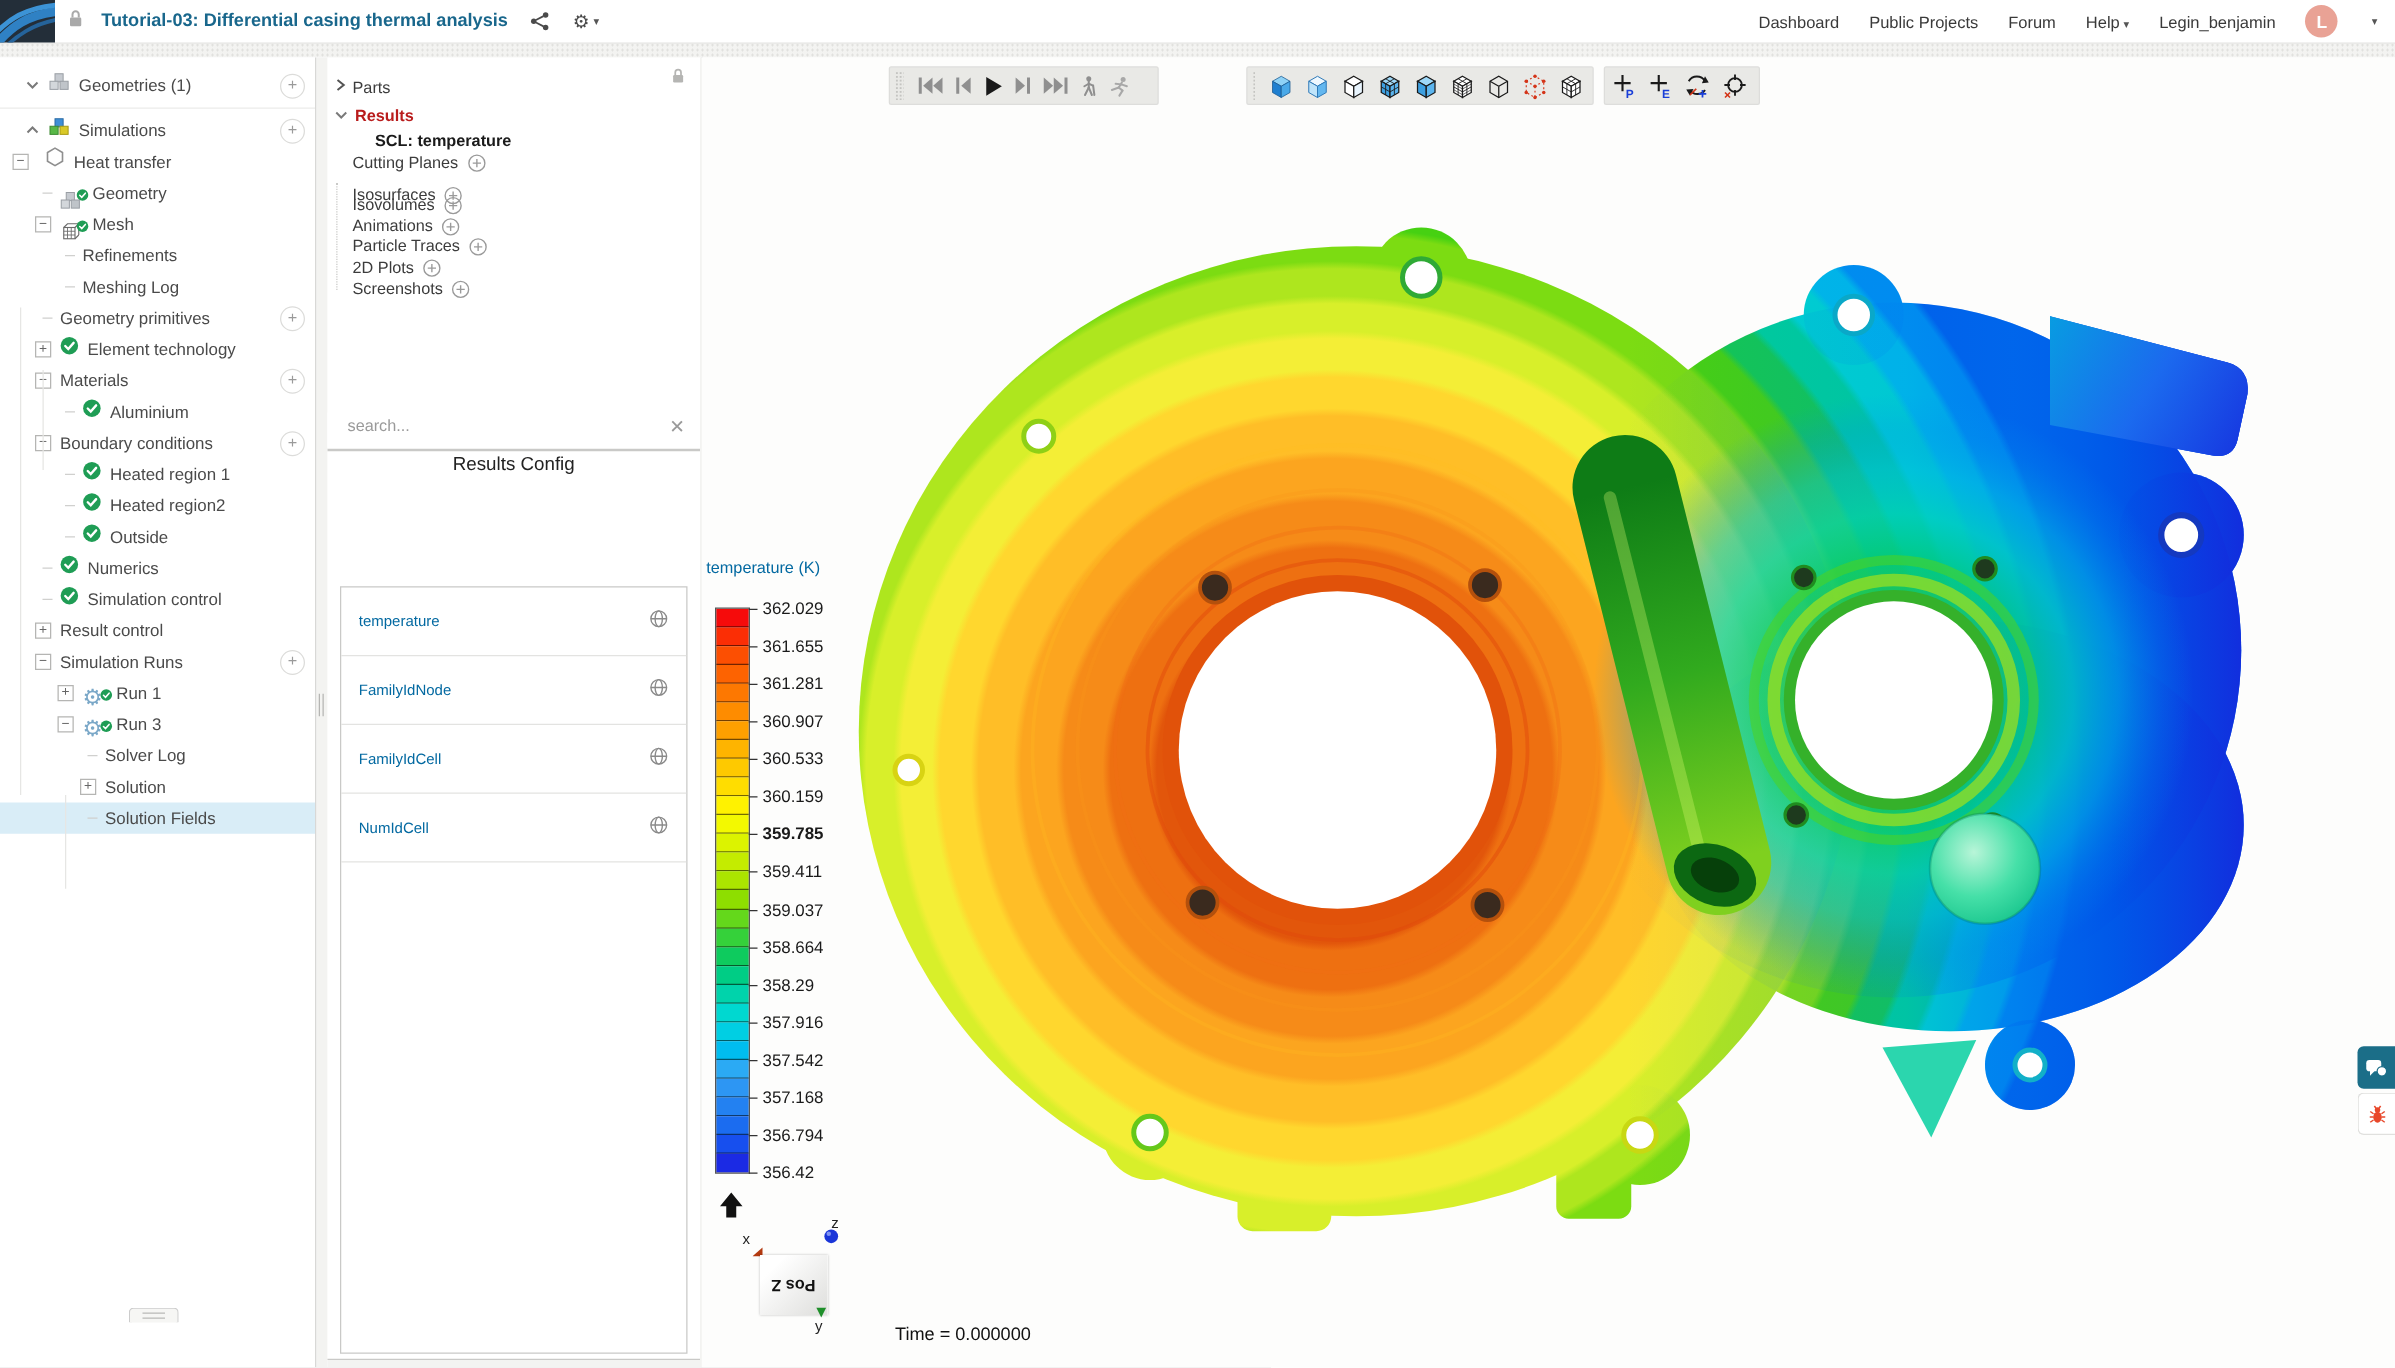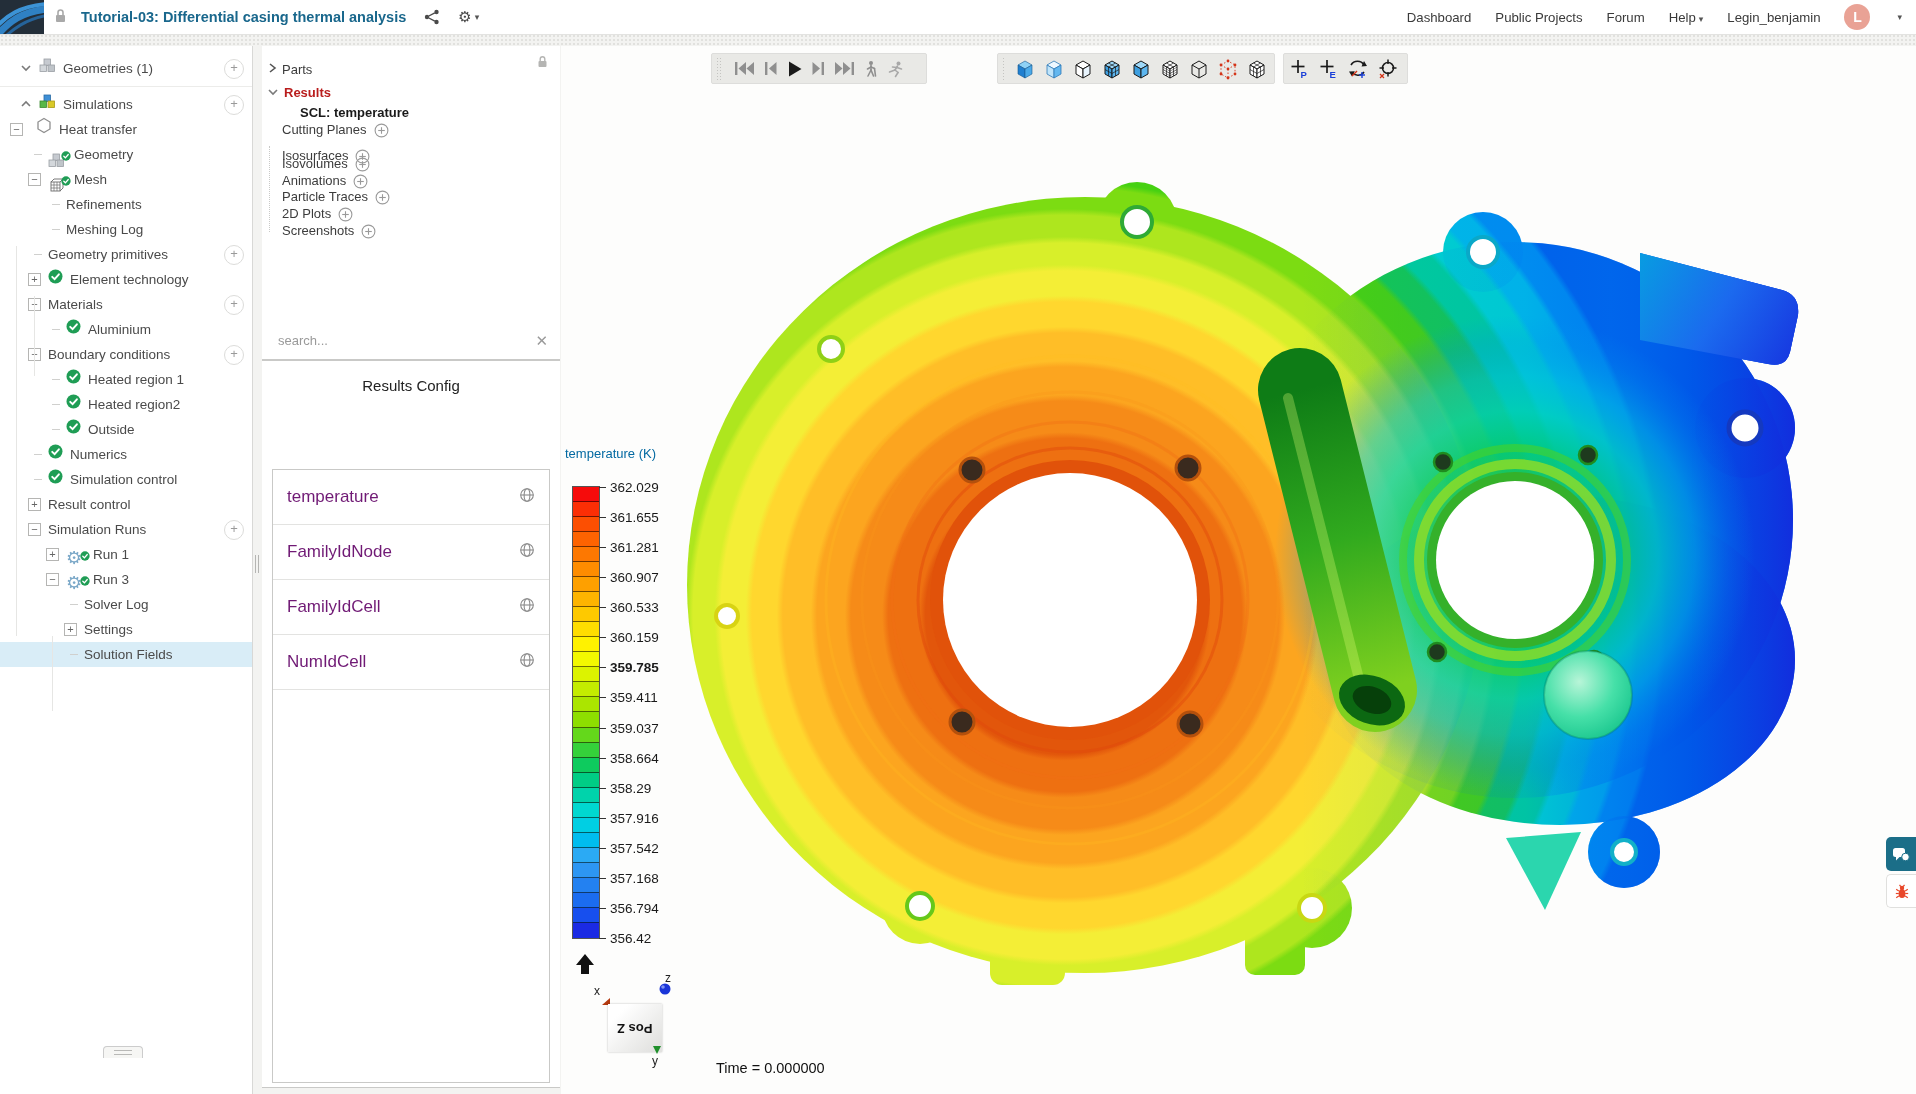--- a/index.html
+++ b/index.html
@@ -48,28 +48,28 @@
   .r-row.results{color:#b91c1c;font-weight:bold;}
   .r-row.selected{color:#1a1a1a;font-weight:bold;}
   .add-circle{display:inline-flex;margin-left:2px;}
   #tree-lock{position:absolute;right:12px;top:8px;}
   #tree-guide{position:absolute;left:269px;top:146px;height:86px;border-left:1px dotted #c9c9c7;}
   #search-row{position:absolute;left:262px;top:330px;width:298px;height:28px;background:#fff;}
   #search-input{position:absolute;left:14px;top:2px;width:240px;border:none;outline:none;font-size:13px;color:#444;font-family:inherit;}
   #search-input::placeholder{color:#9a9a9a;}
   #search-clear{position:absolute;right:12px;top:2px;color:#9a9a9a;font-size:15px;cursor:pointer;}
   #config-panel{position:absolute;left:262px;top:360px;width:298px;height:726px;background:#fff;border-top:1px solid #c9c9c7;border-bottom:1px solid #c9c9c7;}
-  #config-title{margin-top:16px;text-align:center;font-size:15px;color:#222;}
+  #config-title{margin-top:2px;text-align:center;font-size:15px;color:#222;}
   #tabbar{position:absolute;left:4px;top:40px;width:290px;height:47px;background:#3d7fae;display:flex;}
   .tab{flex:1;display:flex;align-items:center;justify-content:center;font-size:13.5px;letter-spacing:.5px;color:#cddcea;cursor:pointer;position:relative;}
   .tab.active{color:#fff;}
   .tab.active:after{content:"";position:absolute;left:0;right:0;bottom:0;height:4px;background:#ee2a67;}
   #fields-card{position:absolute;left:10px;top:108px;width:276px;height:612px;border:1px solid #c9c9c7;background:#fff;}
   .field-row{height:54px;border-bottom:1px solid #e3e3e1;display:flex;align-items:center;justify-content:space-between;padding:0 14px;cursor:pointer;}
-  .field-label{font-size:17px;color:#701a75;}
+  .field-label{font-size:12px;color:#0369a1;}
   #divider-grip{position:absolute;left:252px;top:555px;width:10px;height:20px;display:flex;justify-content:center;gap:2px;}
   #divider-grip i{border-left:1px solid #b5b5b3;height:18px;}
   
   #viewport{position:absolute;left:561px;top:46px;width:1355px;height:1048px;background:#fdfdfc;overflow:hidden;}
   .toolbar{position:absolute;top:7px;height:31px;background:#e9e9e6;border:1px solid #dddddb;border-radius:2px;display:flex;align-items:center;padding:0 6px 0 4px;gap:7px;box-sizing:border-box;}
   .grip{width:7px;height:23px;background-image:radial-gradient(#c4c4c1 1px, transparent 1px);background-size:3px 3px;margin-right:3px;}
   .t-ico{display:flex;align-items:center;justify-content:center;cursor:pointer;}
   #legend{position:absolute;left:12px;top:441px;}
   #legend-title{position:absolute;left:4px;top:400px;font-size:13px;color:#0369a1;}
   .leg-seg{width:26px;border:0;}
@@ -340,21 +340,21 @@
         </div>
         <div class="s-row">
           <span class="dash" style="left:70px"></span>
           <span class="s-content" style="left:84px">
             <span class="s-label">Solver Log</span>
           </span>
         </div>
         <div class="s-row">
           <span class="expander" style="left:64px">+</span>
           <span class="s-content" style="left:84px">
-            <span class="s-label">Settings</span>
+            <span class="s-label">Solution</span>
           </span>
         </div>
         <div class="s-row active">
           <span class="dash" style="left:70px"></span>
           <span class="s-content" style="left:84px">
             <span class="s-label">Solution Fields</span>
           </span>
         </div>
       </div>
     <div class="guide" style="left:16px;top:200px;height:390px;"></div>

